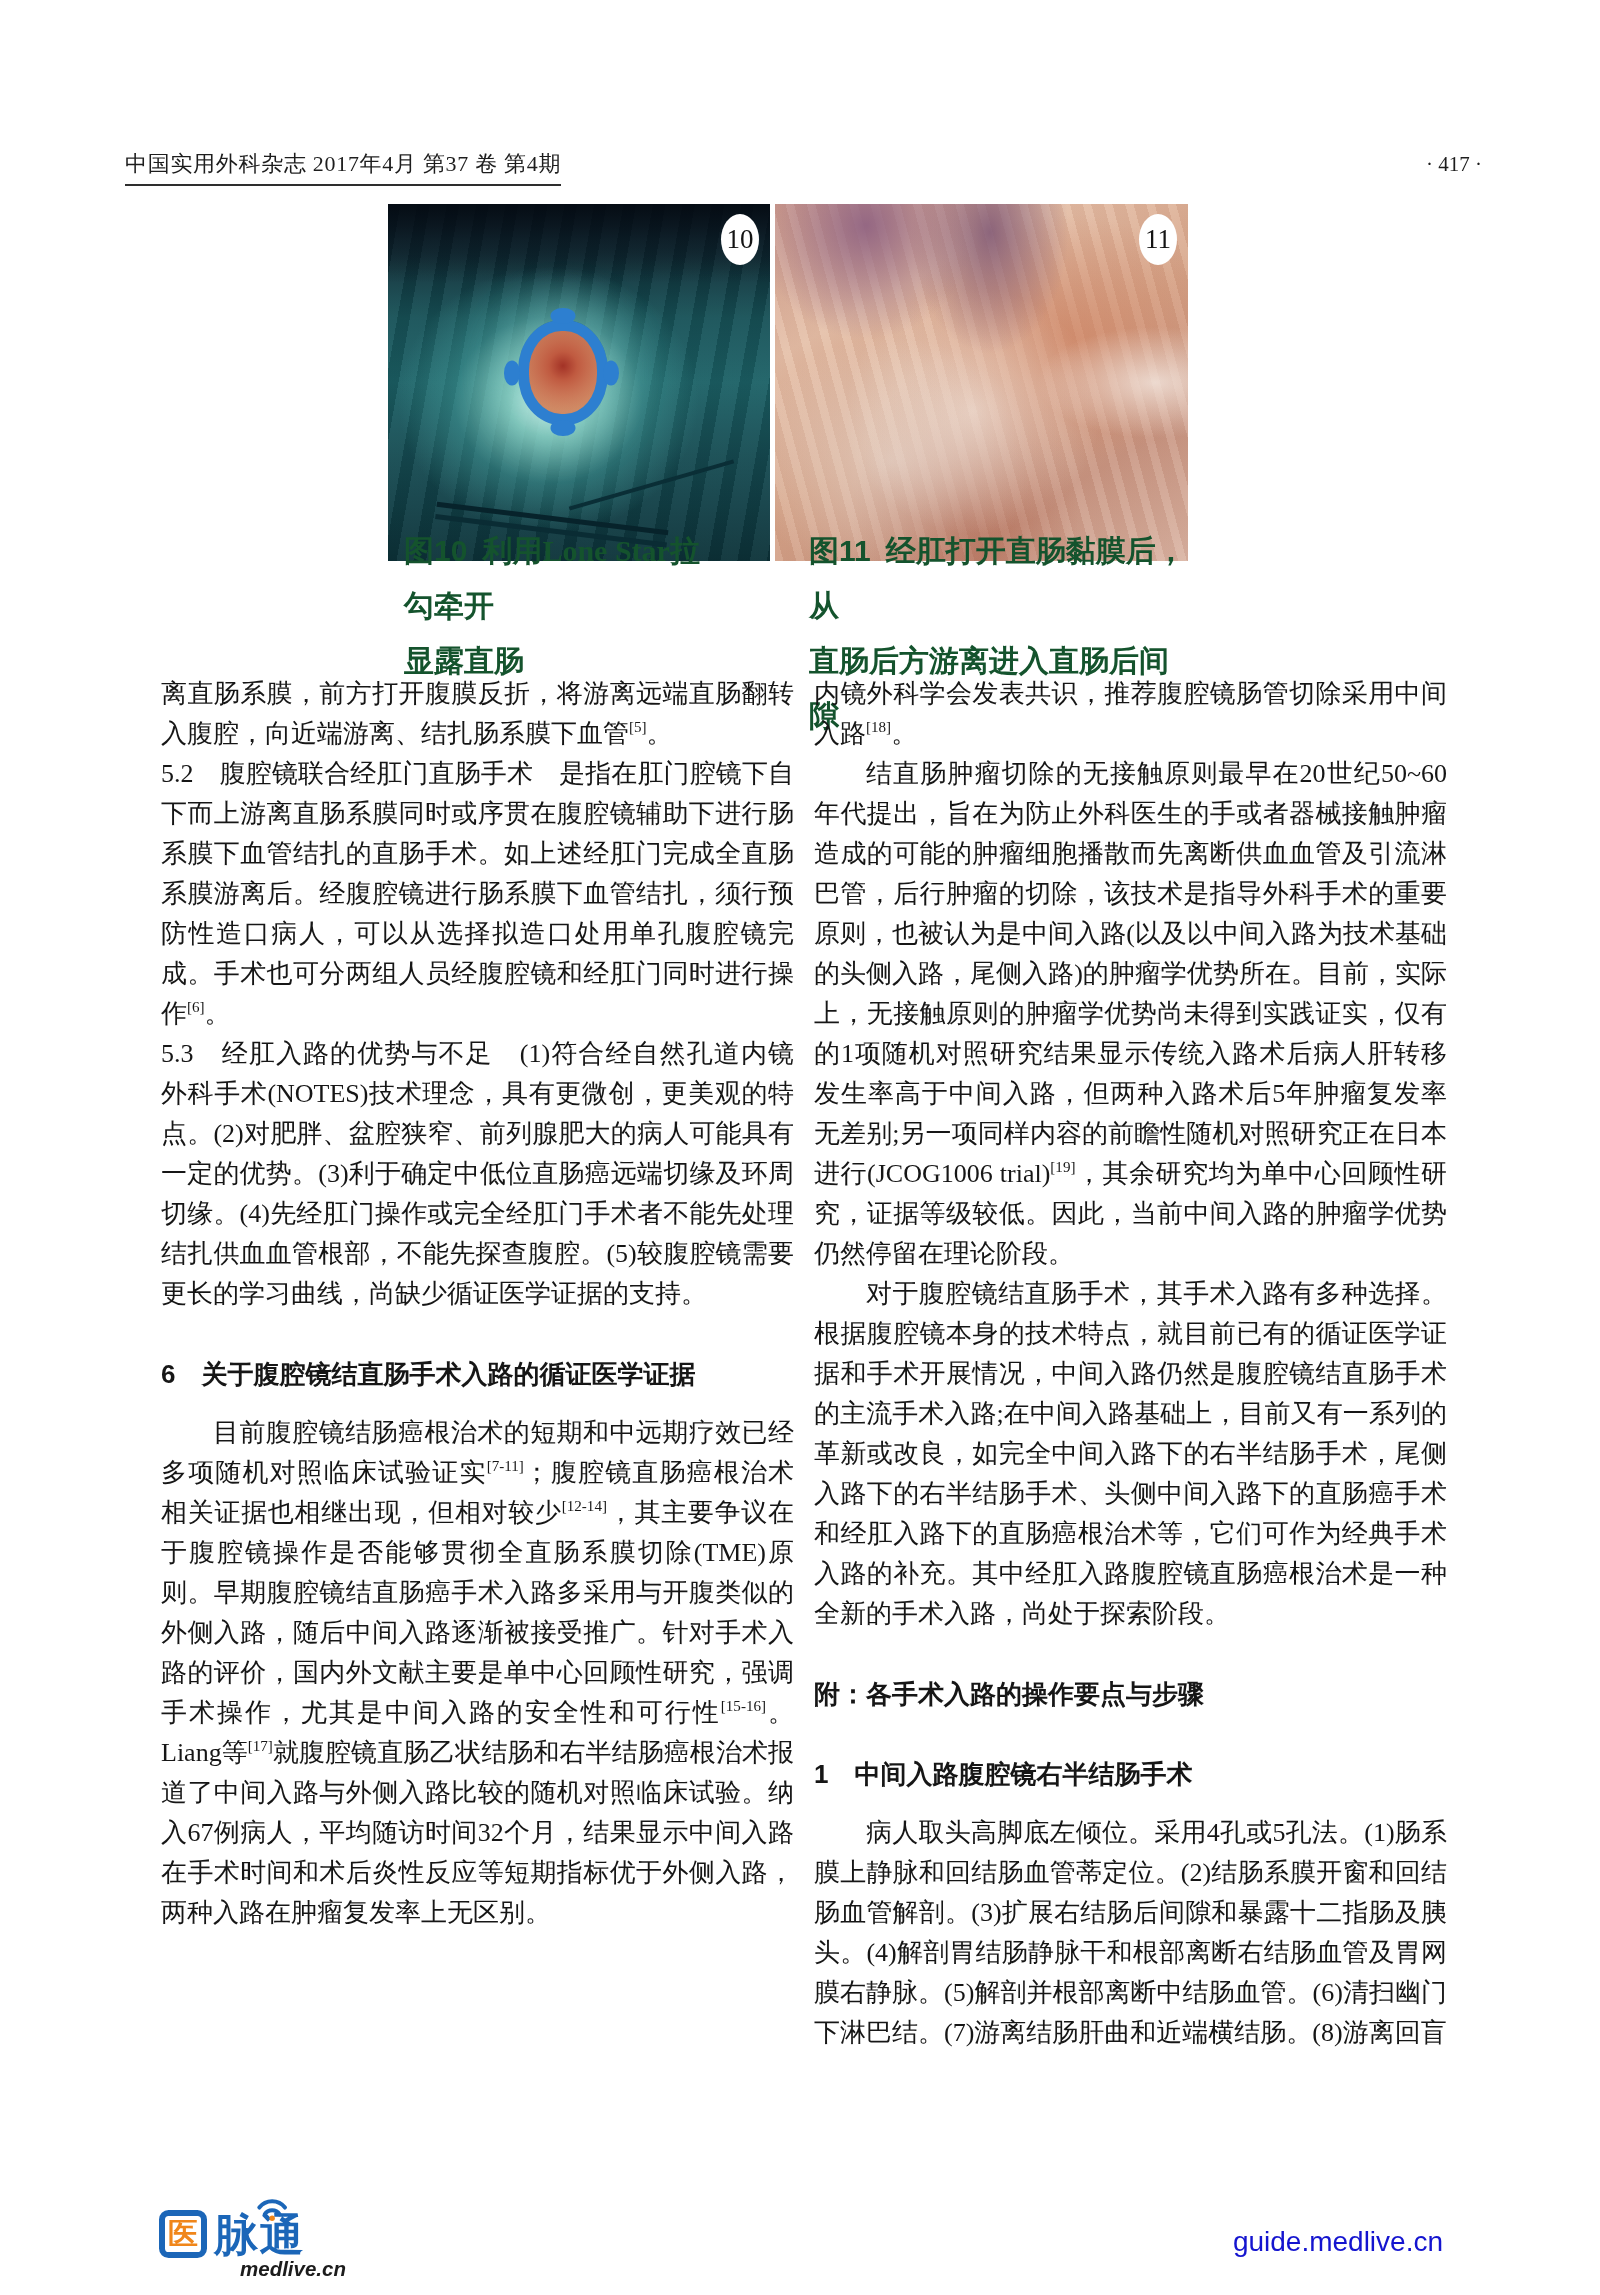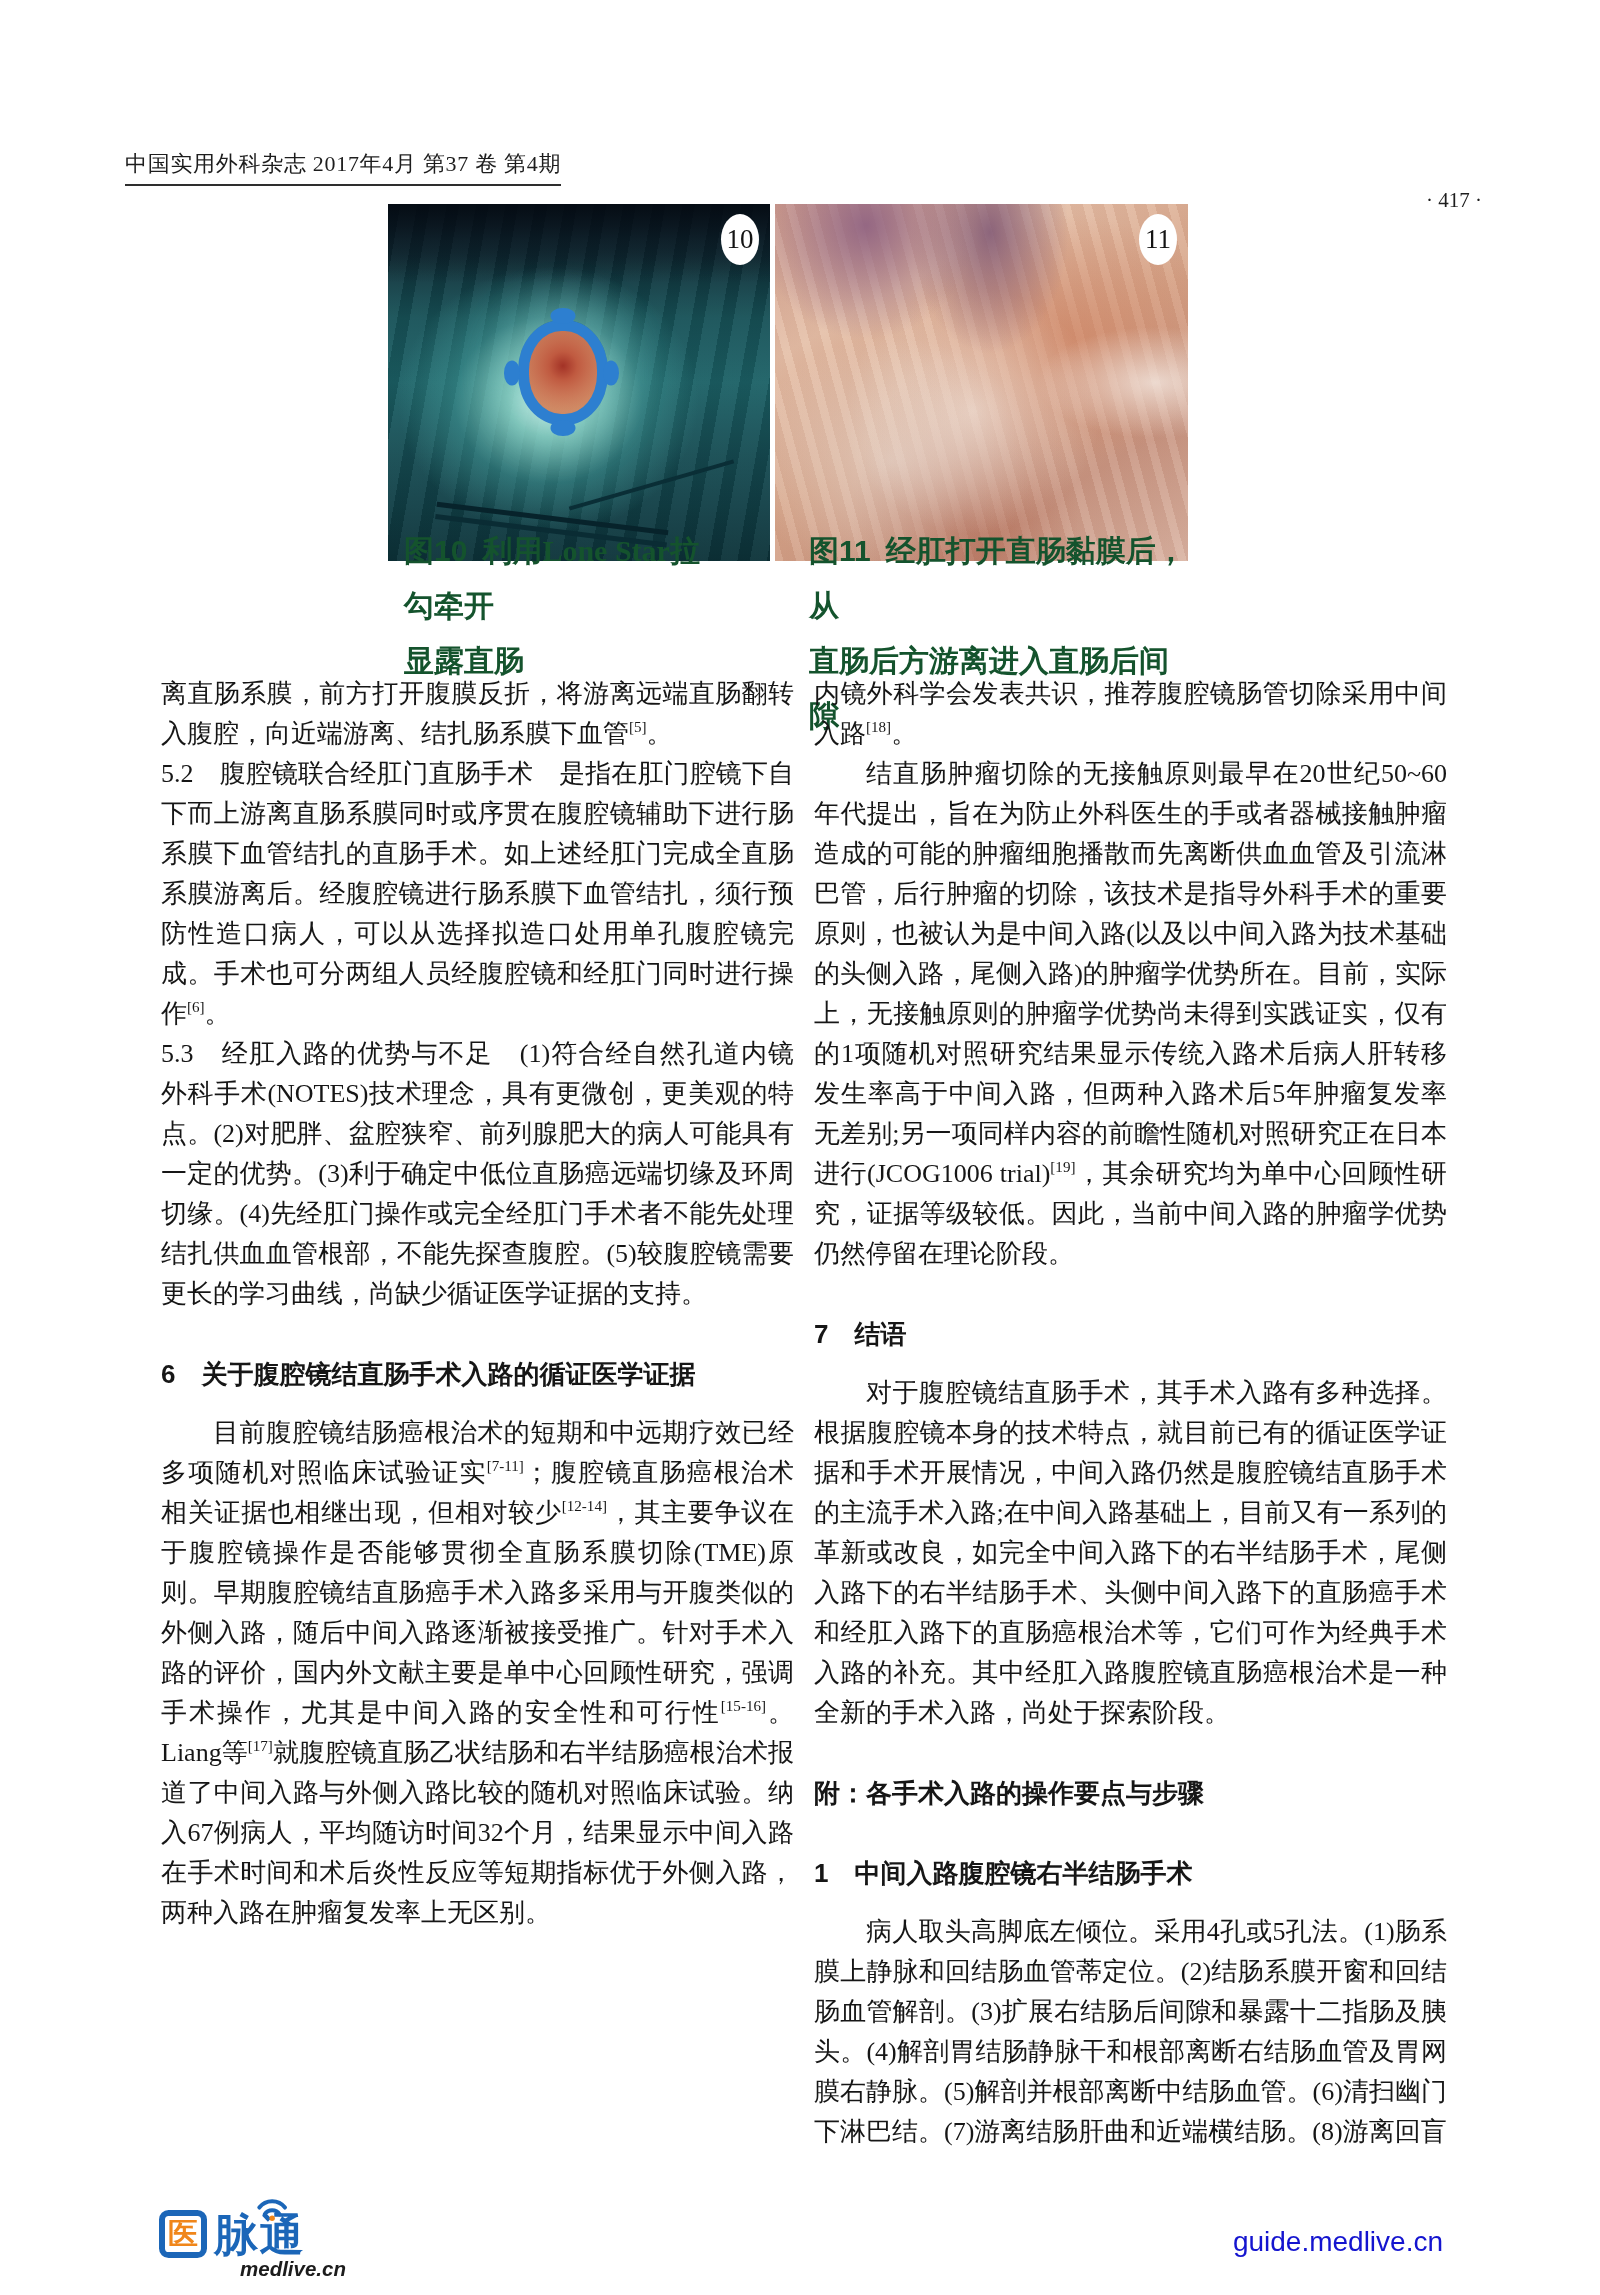--- a/index.html
+++ b/index.html
@@ -9,21 +9,21 @@
   }
 
   
   .hdr-journal {
     position:absolute; left:125px; top:149px;
     font-size:22px; letter-spacing:0.7px; color:#1d1d1d;
     border-bottom:2.1px solid #2e2e2e; padding-bottom:5px;
   }
   .hdr-page-num {
     position:absolute; right:118px; top:152px;
-    font-size:21px; color:#1d1d1d;margin-top:36px;
+    font-size:21px; color:#1d1d1d;
   }
 
   
   .photo { position:absolute; top:204px; height:357px; overflow:hidden; }
   #photo-10 {
     left:388px; width:382px;
     background:
       linear-gradient(180deg, rgba(4,10,18,0.92) 0%, rgba(8,18,28,0.55) 10%, rgba(4,10,18,0) 22%),
       radial-gradient(ellipse at 42% 55%, rgba(219,247,240,0.95) 0%, rgba(140,214,200,0.8) 13%, rgba(70,160,158,0.45) 30%, rgba(0,0,0,0) 48%),
       repeating-linear-gradient(100deg, rgba(0,0,0,0.10) 0 12.3px, rgba(255,255,255,0.045) 12.3px 29px),
@@ -152,21 +152,20 @@
   <div class="column" id="col-left">
       <p class="para">离直肠系膜，前方打开腹膜反折，将游离远端直肠翻转入腹腔，向近端游离、结扎肠系膜下血管<sup>[5]</sup>。</p>
       <p class="para">5.2　腹腔镜联合经肛门直肠手术　是指在肛门腔镜下自下而上游离直肠系膜同时或序贯在腹腔镜辅助下进行肠系膜下血管结扎的直肠手术。如上述经肛门完成全直肠系膜游离后。经腹腔镜进行肠系膜下血管结扎，须行预防性造口病人，可以从选择拟造口处用单孔腹腔镜完成。手术也可分两组人员经腹腔镜和经肛门同时进行操作<sup>[6]</sup>。</p>
       <p class="para">5.3　经肛入路的优势与不足　(1)符合经自然孔道内镜外科手术(NOTES)技术理念，具有更微创，更美观的特点。(2)对肥胖、盆腔狭窄、前列腺肥大的病人可能具有一定的优势。(3)利于确定中低位直肠癌远端切缘及环周切缘。(4)先经肛门操作或完全经肛门手术者不能先处理结扎供血血管根部，不能先探查腹腔。(5)较腹腔镜需要更长的学习曲线，尚缺少循证医学证据的支持。</p>
       <p class="sec-heading">6　关于腹腔镜结直肠手术入路的循证医学证据</p>
       <p class="para indent">目前腹腔镜结肠癌根治术的短期和中远期疗效已经多项随机对照临床试验证实<sup>[7-11]</sup>；腹腔镜直肠癌根治术相关证据也相继出现，但相对较少<sup>[12-14]</sup>，其主要争议在于腹腔镜操作是否能够贯彻全直肠系膜切除(TME)原则。早期腹腔镜结直肠癌手术入路多采用与开腹类似的外侧入路，随后中间入路逐渐被接受推广。针对手术入路的评价，国内外文献主要是单中心回顾性研究，强调手术操作，尤其是中间入路的安全性和可行性<sup>[15-16]</sup>。Liang等<sup>[17]</sup>就腹腔镜直肠乙状结肠和右半结肠癌根治术报道了中间入路与外侧入路比较的随机对照临床试验。纳入67例病人，平均随访时间32个月，结果显示中间入路在手术时间和术后炎性反应等短期指标优于外侧入路，两种入路在肿瘤复发率上无区别。</p>
     </div>
   <div class="column" id="col-right">
       <p class="para">内镜外科学会发表共识，推荐腹腔镜肠管切除采用中间入路<sup>[18]</sup>。</p>
       <p class="para indent">结直肠肿瘤切除的无接触原则最早在20世纪50~60年代提出，旨在为防止外科医生的手或者器械接触肿瘤造成的可能的肿瘤细胞播散而先离断供血血管及引流淋巴管，后行肿瘤的切除，该技术是指导外科手术的重要原则，也被认为是中间入路(以及以中间入路为技术基础的头侧入路，尾侧入路)的肿瘤学优势所在。目前，实际上，无接触原则的肿瘤学优势尚未得到实践证实，仅有的1项随机对照研究结果显示传统入路术后病人肝转移发生率高于中间入路，但两种入路术后5年肿瘤复发率无差别;另一项同样内容的前瞻性随机对照研究正在日本进行(JCOG1006 trial)<sup>[19]</sup>，其余研究均为单中心回顾性研究，证据等级较低。因此，当前中间入路的肿瘤学优势仍然停留在理论阶段。</p>
-      <p class="sec-heading">7　结语</p>
       <p class="para indent">对于腹腔镜结直肠手术，其手术入路有多种选择。根据腹腔镜本身的技术特点，就目前已有的循证医学证据和手术开展情况，中间入路仍然是腹腔镜结直肠手术的主流手术入路;在中间入路基础上，目前又有一系列的革新或改良，如完全中间入路下的右半结肠手术，尾侧入路下的右半结肠手术、头侧中间入路下的直肠癌手术和经肛入路下的直肠癌根治术等，它们可作为经典手术入路的补充。其中经肛入路腹腔镜直肠癌根治术是一种全新的手术入路，尚处于探索阶段。</p>
       <p class="sec-heading">附：各手术入路的操作要点与步骤</p>
       <p class="sec-heading">1　中间入路腹腔镜右半结肠手术</p>
       <p class="para indent">病人取头高脚底左倾位。采用4孔或5孔法。(1)肠系膜上静脉和回结肠血管蒂定位。(2)结肠系膜开窗和回结肠血管解剖。(3)扩展右结肠后间隙和暴露十二指肠及胰头。(4)解剖胃结肠静脉干和根部离断右结肠血管及胃网膜右静脉。(5)解剖并根部离断中结肠血管。(6)清扫幽门下淋巴结。(7)游离结肠肝曲和近端横结肠。(8)游离回盲</p>
     </div>
 
   <div class="logo">
     <span class="logo-box">医</span>
     <span class="logo-text">脉通</span>
     <span class="logo-wifi">

